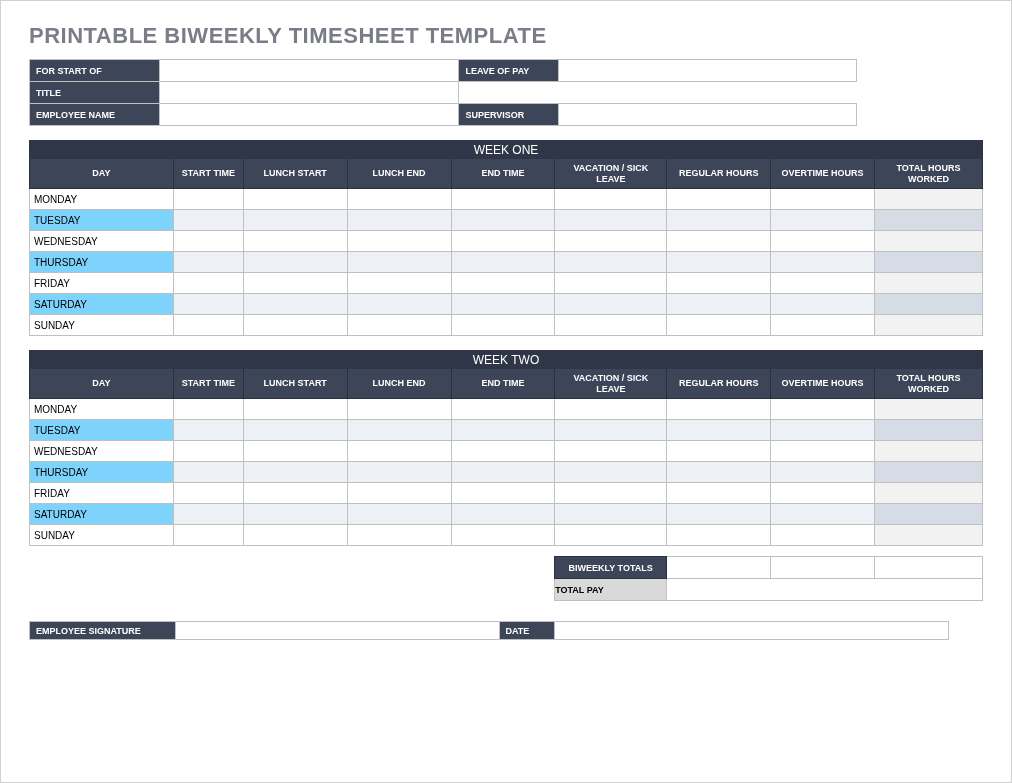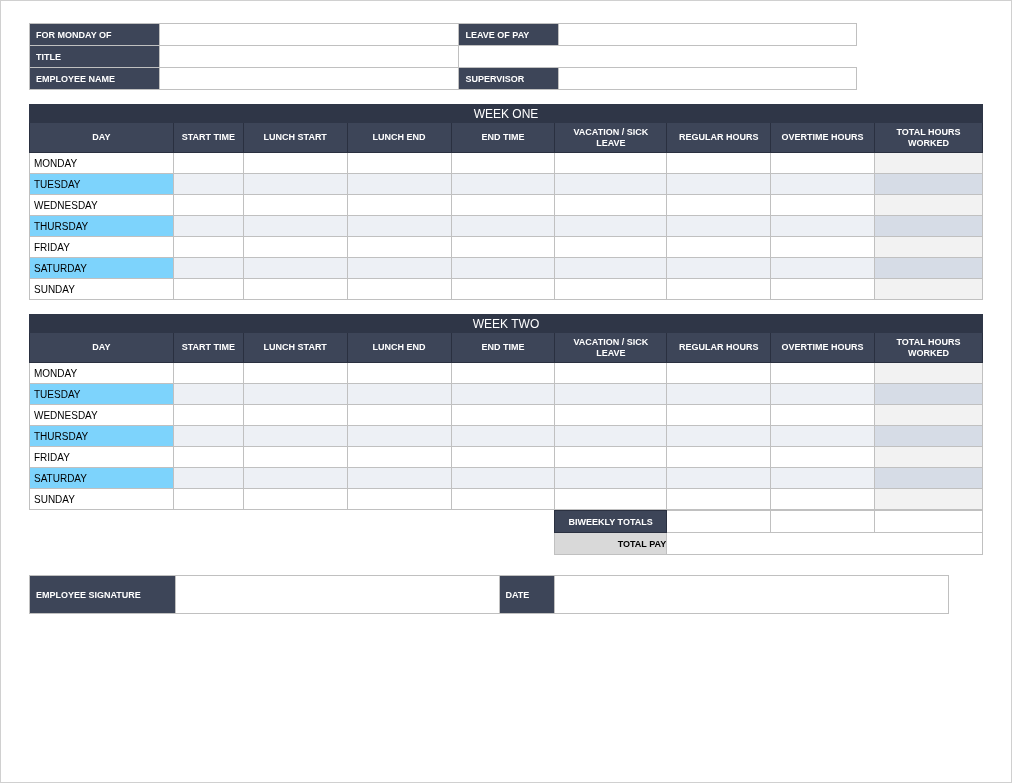--- a/index.html
+++ b/index.html
@@ -75,57 +75,58 @@
     font-size: 10px;
     padding-left: 4px;
     background: #fff;
   }
   .week .row.alt td { background: #edf0f5; }
   .week .row.alt .daylab { background: #7dd3fc; }
   .week .row td.totalcell { background: #f2f2f2; }
   .week .row.alt td.totalcell { background: #d6dce6; }
 
   
-  .totals { width: 954px; border-collapse: collapse; }
+  .totals { width: 954px; border-collapse: collapse; margin-top: 10px; }
   .totals td { height: 22px; }
   .totals .spacer { border: none; }
   .totals .btlab {
     background: #3d4558; color: #fff; font-weight: bold; font-size: 9px;
     text-align: center; border: 1px solid #2a3040;
   }
   .totals .btcell { border: 1px solid #c0c0c0; background: #fff; }
   .totals .tplab {
     background: #d9d9d9; font-weight: bold; font-size: 9px;
-    text-align: right; border: 1px solid #c0c0c0;
+    text-align: left; border: 1px solid #c0c0c0;
   }
 
   
   .sig { width: 920px; margin-top: 20px; border-collapse: collapse; }
-  .sig td { height: 38px; border: 1px solid #c0c0c0; margin-left: 17px; }
+  .sig td { height: 18px; border: 1px solid #c0c0c0; margin-left: 17px; }
   .sig .lab {
     background: #3d4558; color: #fff; font-weight: bold; font-size: 9px;
     padding-left: 6px; vertical-align: middle;
   }
 </style>
 </head>
 <body>
 
 <div class="page">
 
+  <h1>PRINTABLE BIWEEKLY TIMESHEET TEMPLATE</h1>
 
   <table class="info">
     <colgroup>
       <col style="width:130px">
         <col style="width:300px">
       <col style="width:100px">
         <col style="width:298px">
     </colgroup>
     <tbody>
         <tr>
-      <td class="lab">FOR MONDAY OF</td>
+      <td class="lab">FOR START OF</td>
       <td class="val"></td>
       <td class="lab">LEAVE OF PAY</td>
       <td class="val"></td>
     </tr>
     <tr>
       <td class="lab">TITLE</td>
       <td class="val" style="width:90px"></td>
       <td class="noborder"></td>
       <td class="noborder"></td>
     </tr>

